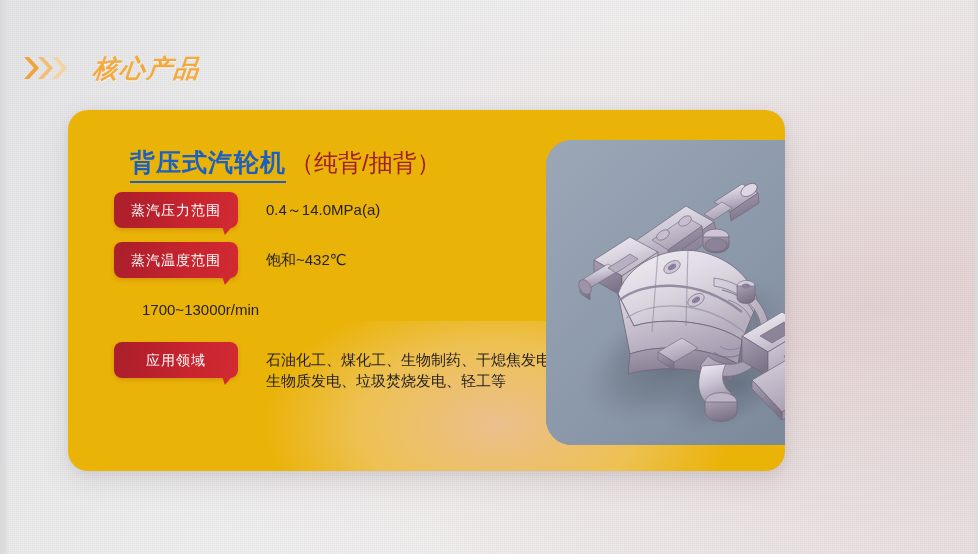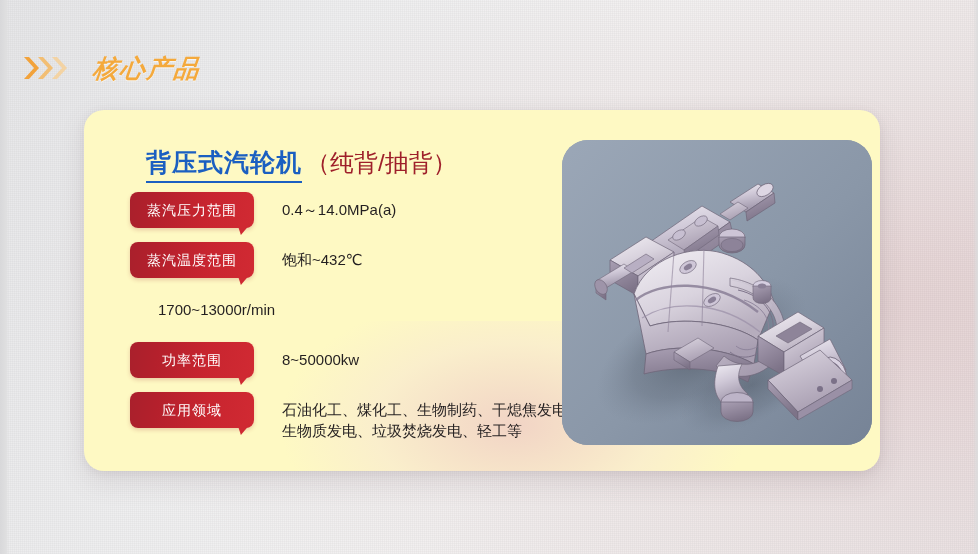--- a/index.html
+++ b/index.html
@@ -60,28 +60,27 @@
     letter-spacing:2px;
     font-style: italic;
     transform: skewX(-6deg);
     text-shadow: 0 1px 0 rgba(255,255,255,.6);
   }
 
   
   #card {
     position:absolute;
     left:68px; top:110px;
-    width:796px; height:361px;
+    width:717px; height:361px;
     border-radius:20px;
-    background:#fef9c3;
+    background:#eab308;
     box-shadow:
       0 10px 26px rgba(120,100,105,0.16),
       0 2px 8px rgba(120,100,105,0.10);
     overflow:hidden;
-    margin-left:16px;
   }
   
   #card-bloom {
     position:absolute; left:170px; bottom:-110px;
     width:520px; height:260px;
     background: radial-gradient(60% 70% at 50% 40%, rgba(236,196,198,0.70) 0%, rgba(243,219,220,0.35) 45%, rgba(255,255,255,0) 75%);
     pointer-events:none;
   }
 
   
@@ -216,29 +215,20 @@
           </div>
         <div class="chip-tail"></div>
       </div>
       <div class="spec-value">饱和~432℃</div>
     </div>
 
     <div class="spec-row">
       <div class="spec-value">1700~13000r/min</div>
     </div>
 
-    <div class="spec-row">
-      <div class="chip-wrap">
-        <div class="chip">
-            <span class="chip-label">功率范围</span>
-          </div>
-        <div class="chip-tail"></div>
-      </div>
-      <div class="spec-value">8~50000kw</div>
-    </div>
 
     <div class="spec-row">
       <div class="chip-wrap">
         <div class="chip">
             <span class="chip-label">应用领域</span>
           </div>
         <div class="chip-tail"></div>
       </div>
       <div class="spec-value">石油化工、煤化工、生物制药、干熄焦发电、
 生物质发电、垃圾焚烧发电、轻工等</div>

